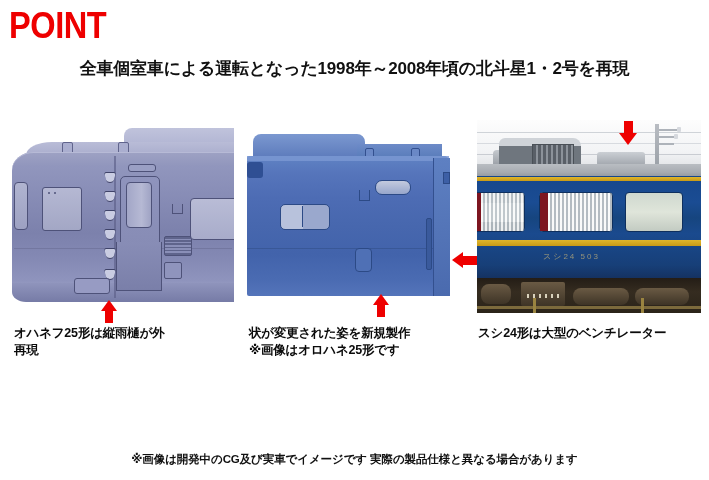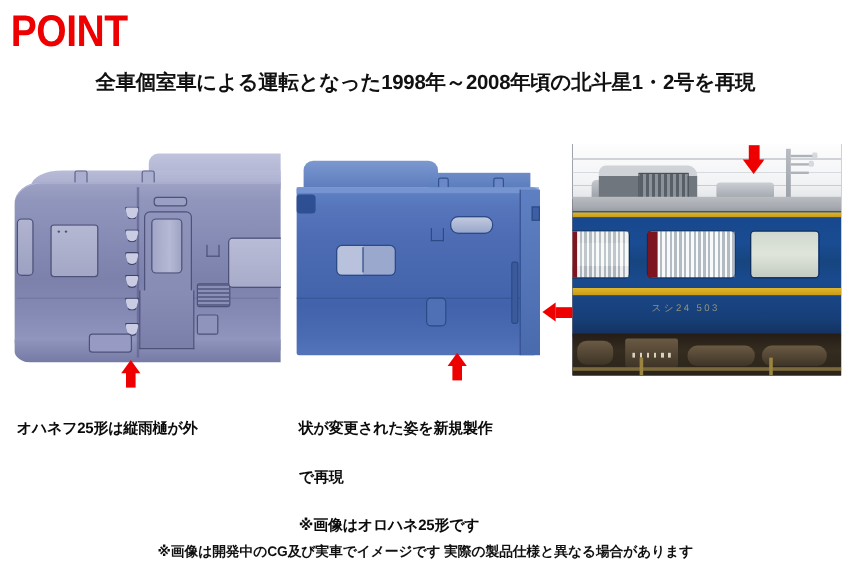--- a/index.html
+++ b/index.html
@@ -356,21 +356,21 @@
     background: #3d5fa5;
     border: 1px solid #2c4a86;
   }
 
   
   .photo {
     position: relative;
     width: 224px;
     height: 193px;
     overflow: hidden;
-    background: #0f172a;
+    background: #4c1d95;
   }
   .ph-sky {
     position: absolute;
     left: 0; top: 0;
     width: 224px; height: 46px;
     background: linear-gradient(to bottom, #fdfdfd, #f2f3f5 70%, #e3e5e8);
   }
   .ph-wires {
     position: absolute;
     left: 0; top: 6px;
@@ -601,21 +601,21 @@
     position: absolute;
     font-size: 12.5px;
     line-height: 16.5px;
     font-weight: bold;
     color: #0b0b0b;
     letter-spacing: -0.2px;
   }
   #caption-1 { left: 14px;  top: 325px; width: 212px; }
   #caption-2 { left: 249px; top: 325px; width: 216px; }
   #caption-3 { left: 478px; top: 325px; width: 222px; }
-  .caption div { white-space: nowrap; margin-top: 24px; }
+  .caption div { white-space: nowrap; }
 
   
   .footnote {
     position: absolute;
     left: 0; right: 0;
     bottom: 13px;
     text-align: center;
     font-size: 11.5px;
     font-weight: bold;
     color: #111;
@@ -732,24 +732,25 @@
   <span class="head"></span>
     <span class="shaft"></span>
 </div>
 <div class="arrow arrow-down" id="arrow-4">
   <span class="shaft"></span>
     <span class="head"></span>
 </div>
 
 <div class="caption" id="caption-1">
   <div>オハネフ25形は縦雨樋が外</div>
+  <div>再現</div>
 </div>
 
 <div class="caption" id="caption-2">
   <div>状が変更された姿を新規製作</div>
-  <div>で再現</div>
   <div>※画像はオロハネ25形です</div>
 </div>
 
 <div class="caption" id="caption-3">
+  <div>スシ24形は大型のベンチレーター</div>
 </div>
 
 <div class="footnote">※画像は開発中のCG及び実車でイメージです  実際の製品仕様と異なる場合があります</div>
 
 </body></html>

